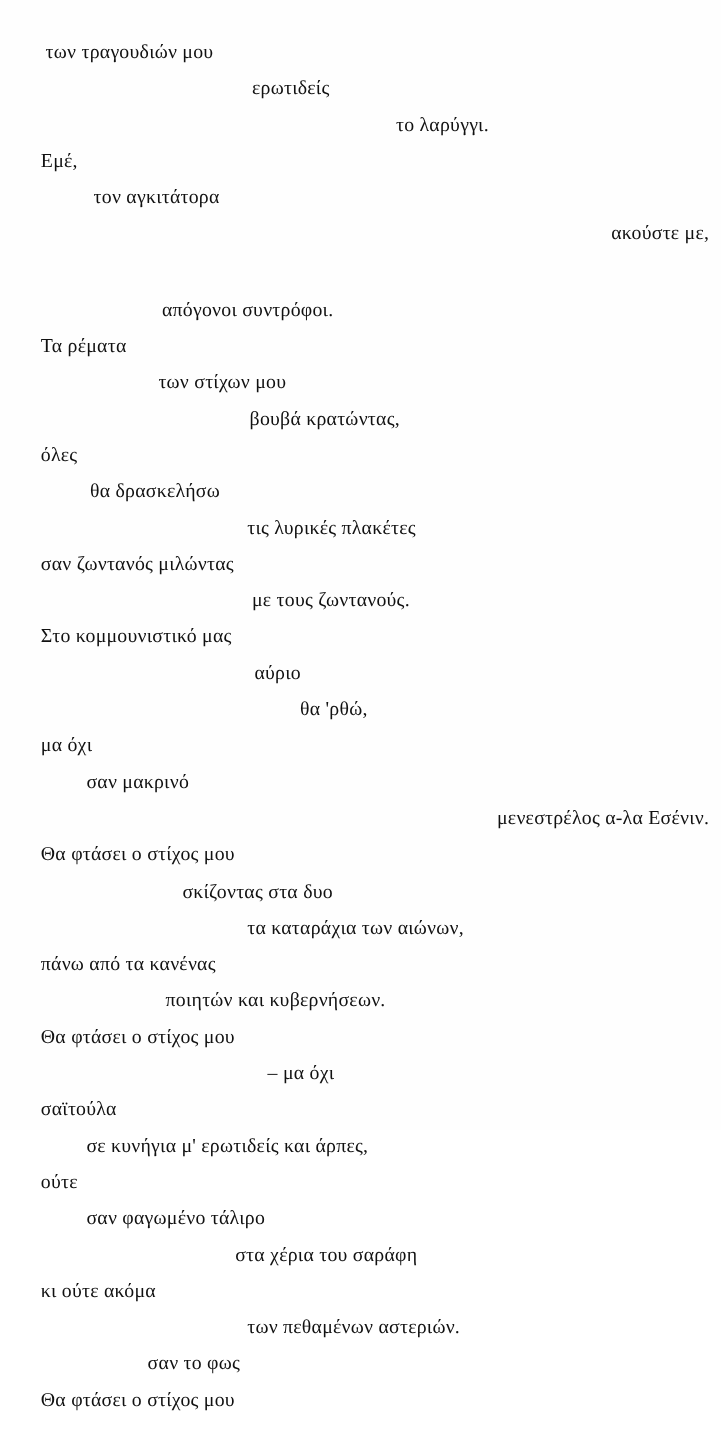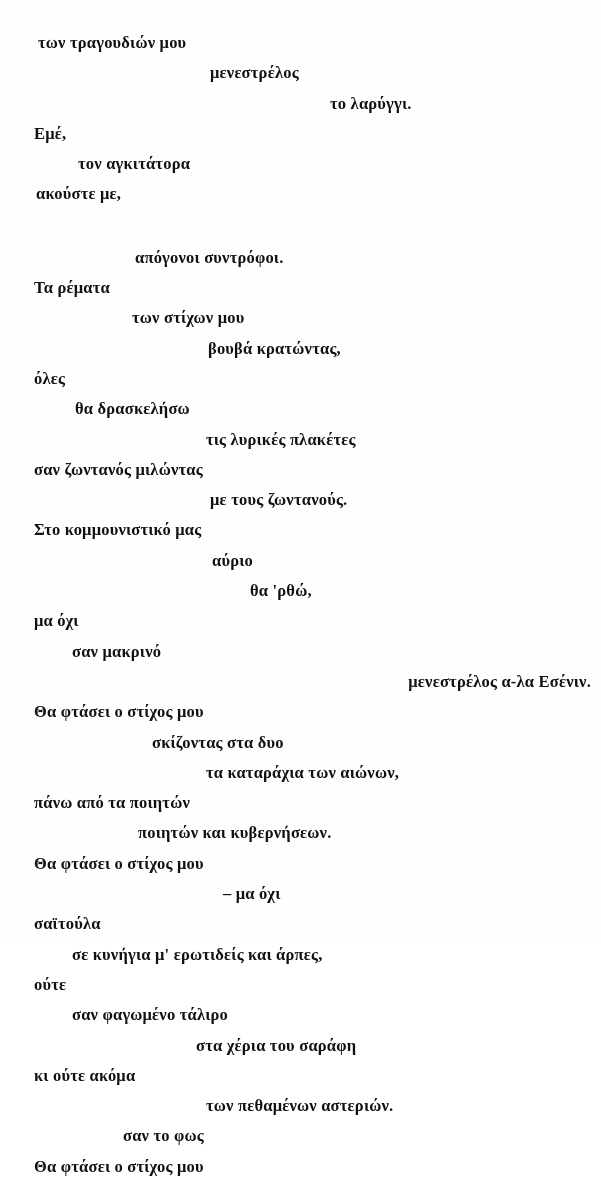--- a/index.html
+++ b/index.html
@@ -14,21 +14,20 @@
     font-family: "Liberation Serif", serif;
     color: #1a1a1a;
   }
   #page {
     position: relative;
     width: 601px;
     height: 942px;
     background: #fefefe;
     box-sizing: border-box;
     padding: 28px 10px 10px 10px;
-    font-weight: bold;
   }
   .poem {
     position: relative;
     font-family: "Liberation Serif", serif;
     font-size: 16.5px;
     line-height: 30.3px;
     color: #111111;
   }
   .line {
     white-space: pre;
@@ -38,44 +37,44 @@
   .line span.txt {
     display: inline-block;
   }
 </style>
 </head>
 <body>
 
 <div id="page">
   <div class="poem" id="poem">
       <div class="line" style="padding-left: 28px;"><span class="txt">των τραγουδιών μου</span></div>
-      <div class="line" style="padding-left: 200px;"><span class="txt">μενεστρέλος</span></div>
+      <div class="line" style="padding-left: 200px;"><span class="txt">ερωτιδείς</span></div>
       <div class="line" style="padding-left: 320px;"><span class="txt">το λαρύγγι.</span></div>
       <div class="line" style="padding-left: 24px;"><span class="txt">Εμέ,</span></div>
       <div class="line" style="padding-left: 68px;"><span class="txt">τον αγκιτάτορα</span></div>
-      <div class="line" style="padding-left: 26px;"><span class="txt">ακούστε με,</span></div>
+      <div class="line" style="padding-left: 26px; text-align: right;"><span class="txt">ακούστε με,</span></div>
       <div class="line" style="padding-left: 125px; margin-top: 33px;"><span class="txt">απόγονοι συντρόφοι.</span></div>
       <div class="line" style="padding-left: 24px;"><span class="txt">Τα ρέματα</span></div>
       <div class="line" style="padding-left: 122px;"><span class="txt">των στίχων μου</span></div>
       <div class="line" style="padding-left: 198px;"><span class="txt">βουβά κρατώντας,</span></div>
       <div class="line" style="padding-left: 24px;"><span class="txt">όλες</span></div>
       <div class="line" style="padding-left: 65px;"><span class="txt">θα δρασκελήσω</span></div>
       <div class="line" style="padding-left: 196px;"><span class="txt">τις λυρικές πλακέτες</span></div>
       <div class="line" style="padding-left: 24px;"><span class="txt">σαν ζωντανός μιλώντας</span></div>
       <div class="line" style="padding-left: 200px;"><span class="txt">με τους ζωντανούς.</span></div>
       <div class="line" style="padding-left: 24px;"><span class="txt">Στο κομμουνιστικό μας</span></div>
       <div class="line" style="padding-left: 202px;"><span class="txt">αύριο</span></div>
       <div class="line" style="padding-left: 240px;"><span class="txt">θα 'ρθώ,</span></div>
       <div class="line" style="padding-left: 24px;"><span class="txt">μα όχι</span></div>
       <div class="line" style="padding-left: 62px;"><span class="txt">σαν μακρινό</span></div>
       <div class="line" style="padding-left: 142px; text-align: right;"><span class="txt">μενεστρέλος α-λα Εσένιν.</span></div>
       <div class="line" style="padding-left: 24px;"><span class="txt">Θα φτάσει ο στίχος μου</span></div>
       <div class="line" style="padding-left: 142px;"><span class="txt">σκίζοντας στα δυο</span></div>
       <div class="line" style="padding-left: 196px;"><span class="txt">τα καταράχια των αιώνων,</span></div>
-      <div class="line" style="padding-left: 24px;"><span class="txt">πάνω από τα ποιητών</span></div>
+      <div class="line" style="padding-left: 24px;"><span class="txt">πάνω από τα κανένας</span></div>
       <div class="line" style="padding-left: 128px;"><span class="txt">ποιητών και κυβερνήσεων.</span></div>
       <div class="line" style="padding-left: 24px;"><span class="txt">Θα φτάσει ο στίχος μου</span></div>
       <div class="line" style="padding-left: 213px;"><span class="txt">– μα όχι</span></div>
       <div class="line" style="padding-left: 24px;"><span class="txt">σαϊτούλα</span></div>
       <div class="line" style="padding-left: 62px;"><span class="txt">σε κυνήγια μ' ερωτιδείς και άρπες,</span></div>
       <div class="line" style="padding-left: 24px;"><span class="txt">ούτε</span></div>
       <div class="line" style="padding-left: 62px;"><span class="txt">σαν φαγωμένο τάλιρο</span></div>
       <div class="line" style="padding-left: 186px;"><span class="txt">στα χέρια του σαράφη</span></div>
       <div class="line" style="padding-left: 24px;"><span class="txt">κι ούτε ακόμα</span></div>
       <div class="line" style="padding-left: 196px;"><span class="txt">των πεθαμένων αστεριών.</span></div>

